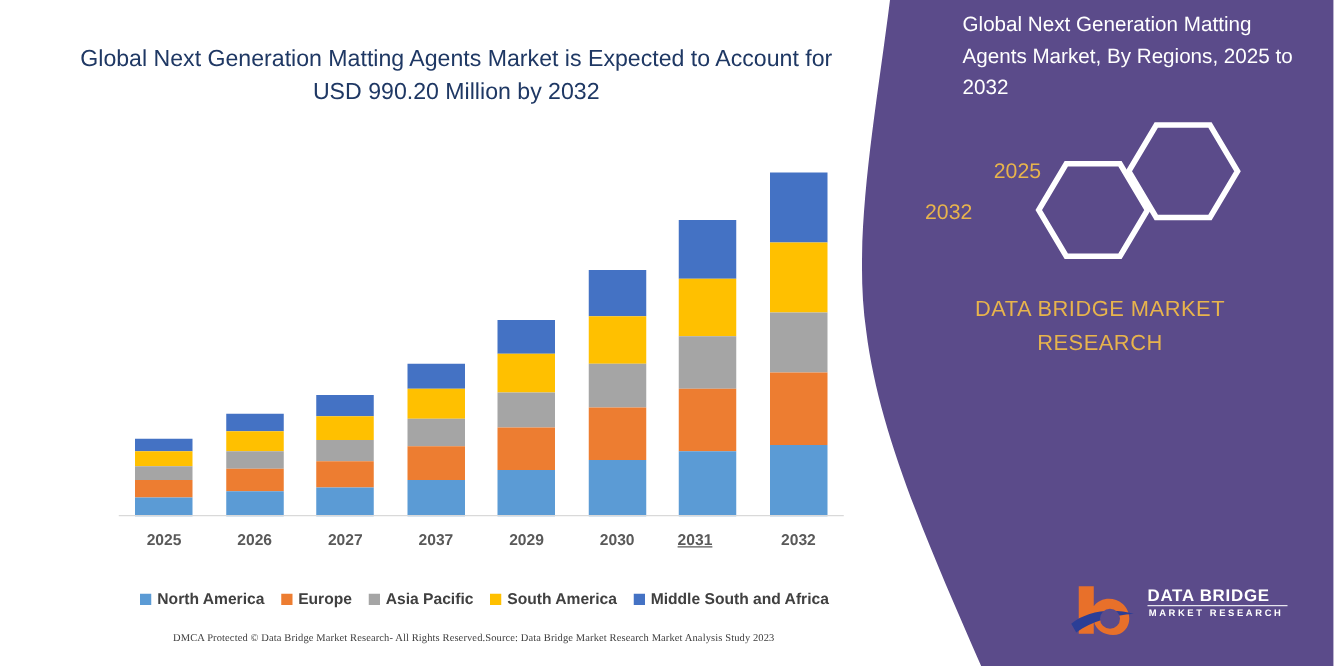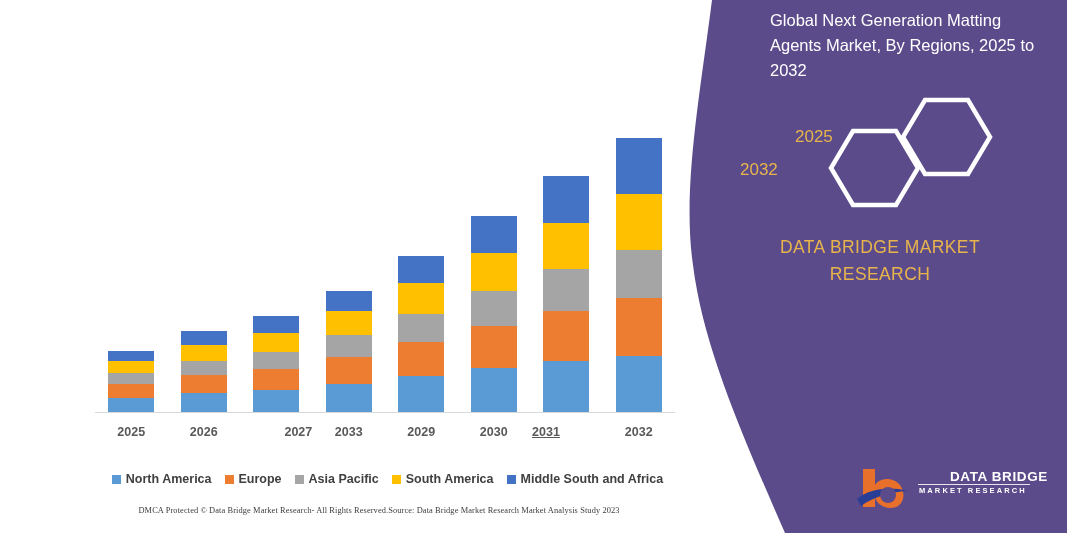--- a/index.html
+++ b/index.html
@@ -161,21 +161,20 @@
     width: 180px; height: 44px;
   }
   #logo-text-main {
     position: absolute;
     left: 63px; top: 4px;
     color: #ffffff;
     font-size: 13.5px;
     font-weight: bold;
     letter-spacing: 0.6px;
     white-space: nowrap;
-    margin-left: 32px;
   }
   #logo-text-sub {
     position: absolute;
     left: 64px; top: 21px;
     color: #ffffff;
     font-size: 7.5px;
     font-weight: bold;
     letter-spacing: 2.1px;
     white-space: nowrap;
   }
@@ -187,20 +186,21 @@
     opacity: .85;
   }
 </style>
 </head>
 <body>
 
 <div id="stage">
 
   <div id="left-panel">
 
+    <div id="chart-title">Global Next Generation Matting Agents Market is Expected to Account for USD 990.20 Million by 2032</div>
 
     <div id="plot-area">
         <div class="bar-group" style="left: 13.25px;">
           <div class="seg" title="North America 2025: 15" style="height: 15px; background: rgb(91, 155, 213);"></div>
           <div class="seg" title="Europe 2025: 14" style="height: 14px; background: rgb(237, 125, 49);"></div>
           <div class="seg" title="Asia Pacific 2025: 11" style="height: 11px; background: rgb(165, 165, 165);"></div>
           <div class="seg" title="South America 2025: 12" style="height: 12px; background: rgb(255, 192, 0);"></div>
           <div class="seg" title="Middle East and Africa 2025: 10" style="height: 10px; background: rgb(68, 114, 196);"></div>
         </div>
         <div class="bar-group" style="left: 85.75px;">
@@ -250,25 +250,25 @@
           <div class="seg" title="Europe 2032: 58" style="height: 58px; background: rgb(237, 125, 49);"></div>
           <div class="seg" title="Asia Pacific 2032: 48" style="height: 48px; background: rgb(165, 165, 165);"></div>
           <div class="seg" title="South America 2032: 56" style="height: 56px; background: rgb(255, 192, 0);"></div>
           <div class="seg" title="Middle East and Africa 2032: 56" style="height: 56px; background: rgb(68, 114, 196);"></div>
         </div>
       </div>
     <div id="axis-line"></div>
     <div id="x-labels">
         <div class="x-label" style="left: 0.25px;">2025</div>
         <div class="x-label" style="left: 72.75px;">2026</div>
-        <div class="x-label" style="left: 145.25px; text-align: right;">2027</div>
-        <div class="x-label" style="left: 217.75px;">2033</div>
+        <div class="x-label" style="left: 145.25px;">2027</div>
+        <div class="x-label" style="left: 217.75px;">2037</div>
         <div class="x-label" style="left: 290.25px;">2029</div>
         <div class="x-label" style="left: 362.75px;">2030</div>
-        <div class="x-label" style="left: 415px; text-decoration: underline;">2031</div>
+        <div class="x-label" style="left: 425px; text-decoration: underline;">2031</div>
         <div class="x-label" style="left: 507.75px;">2032</div>
       </div>
 
     <div id="legend">
         <div class="legend-item">
           <span class="legend-swatch" style="background: rgb(91, 155, 213);"></span>
           <span>North America</span>
         </div>
         <div class="legend-item">
           <span class="legend-swatch" style="background: rgb(237, 125, 49);"></span>

